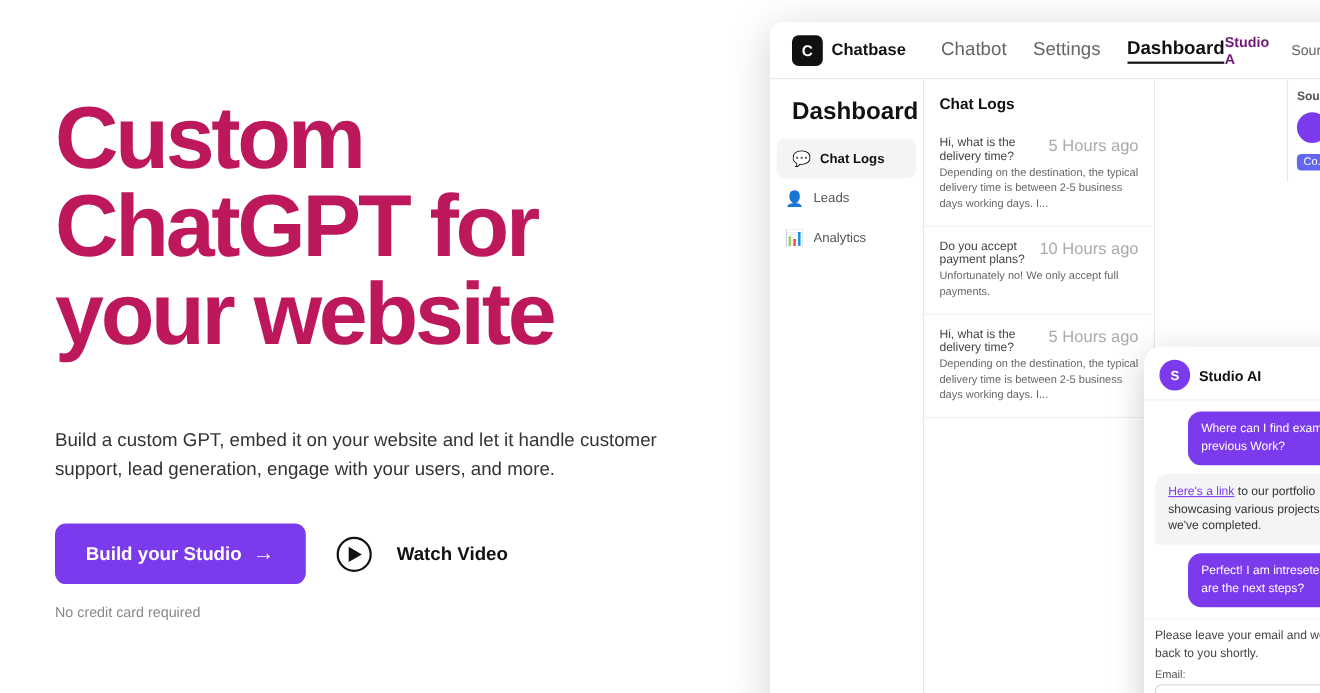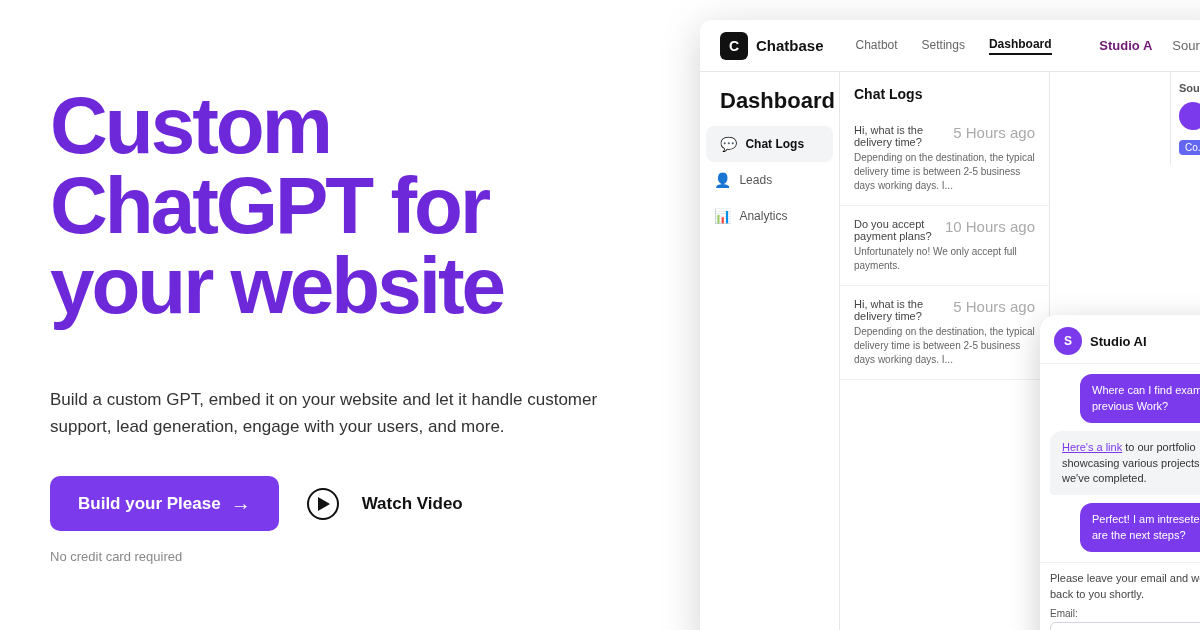--- a/index.html
+++ b/index.html
@@ -18,21 +18,21 @@
       padding: 60px 50px 40px 50px;
       display: flex;
       flex-direction: column;
       justify-content: center;
     }
 
     .hero-title {
       font-size: 80px;
       font-weight: 900;
       line-height: 1.0;
-      color: #6d28d9;
+      color: #be185d;
       letter-spacing: -3px;
       margin-bottom: 28px;
     }
 
     .hero-subtitle {
       font-size: 17px;
       color: #333;
       line-height: 1.6;
       max-width: 560px;
       margin-bottom: 36px;
@@ -158,21 +158,21 @@
     }
 
     .dash-nav {
       display: flex;
       gap: 24px;
       align-items: center;
       flex: 1;
     }
 
     .dash-nav-item {
-      font-size: 12px;
+      font-size: 17px;
       color: #666;
       cursor: pointer;
       padding-bottom: 2px;
       text-align: right;
     }
 
     .dash-nav-item.active {
       color: #111;
       font-weight: 600;
       border-bottom: 2px solid #111;
@@ -395,21 +395,21 @@
 
 <div class="left-section">
   <h1 class="hero-title">
     <span>Custom</span><br>
     <span>ChatGPT for</span><br>
     <span>your website</span>
   </h1>
   <p class="hero-subtitle">Build a custom GPT, embed it on your website and let it handle customer support, lead generation, engage with your users, and more.</p>
   <div class="cta-row">
     <button class="build-btn">
-      <span>Build your Please</span>
+      <span>Build your Studio</span>
       <span class="arrow">→</span>
     </button>
     <button class="watch-video-btn">
       <div class="play-icon">
         <div class="play-triangle"></div>
       </div>
       <span>Watch Video</span>
     </button>
   </div>
   <p class="no-credit">No credit card required</p>

